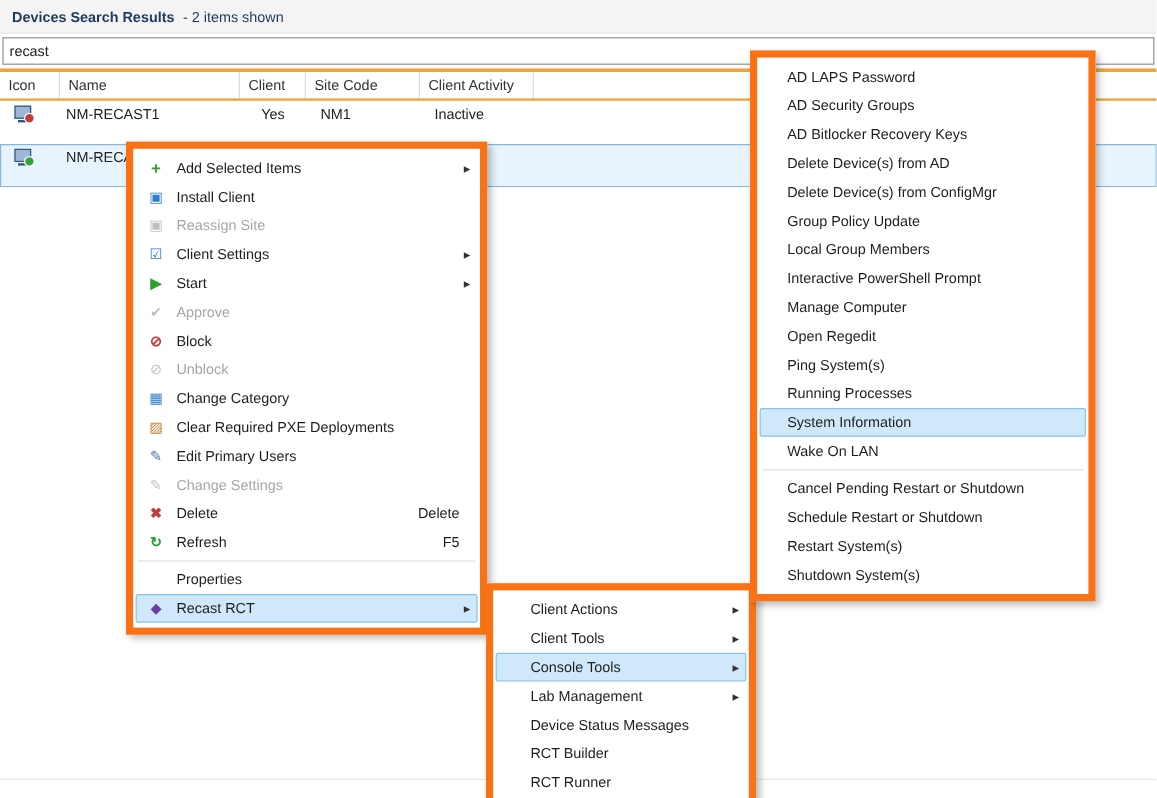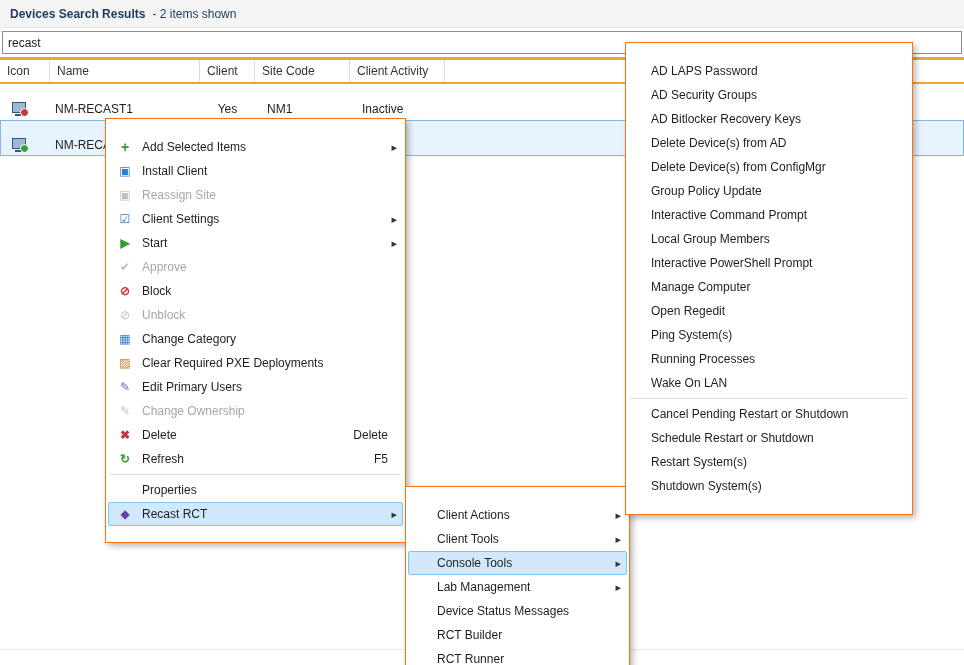--- a/index.html
+++ b/index.html
@@ -19,36 +19,36 @@
 
   .gold1{position:absolute;left:0;top:57px;width:100%;height:3px;background:#eaa63c;}
   .gold2{position:absolute;left:0;top:82px;width:100%;height:2px;background:#eaa63c;}
   .bline{position:absolute;left:0;top:649px;width:100%;height:1px;background:#e8e8e8;}
 
   
   .thead{position:absolute;left:0;top:60px;width:100%;height:22px;display:flex;font-size:12px;color:#333;}
   .thead .c{border-right:1px solid #dcdcdc;display:flex;align-items:center;padding-left:7px;box-sizing:border-box;}
   .w-icon{width:50px;} .w-name{width:150px;} .w-client{width:55px;} .w-site{width:95px;} .w-act{width:95px;}
   .rows{position:absolute;left:0;top:84px;width:100%;}
-  .trow{display:flex;height:36px;font-size:12px;color:#222;align-items:flex-end;width:100%;}
+  .trow{display:flex;height:36px;font-size:12px;color:#222;align-items:flex-start;width:100%;}
   .trow .c{box-sizing:border-box;height:22px;display:flex;align-items:center;padding-left:7px;}
   .trow .c.center{justify-content:center;padding-left:0;}
   .trow .c.pad12{padding-left:12px;}
   .trow.selected{background:#e8f4fd;box-shadow:inset 0 0 0 1px #86b8df;}
 
   
   .devicon{position:relative;width:17px;height:15px;display:inline-block;margin-left:11px;}
   .devicon .scr{position:absolute;left:1px;top:0;width:12px;height:9px;background:#9db8d6;border:1px solid #33567f;}
   .devicon .base{position:absolute;left:4px;top:12px;width:9px;height:2px;background:#33567f;}
   .devicon .badge{position:absolute;right:-1px;bottom:0;width:7px;height:7px;border-radius:50%;border:1px solid #fff;box-sizing:content-box;}
   .badge.red{background:#c23b3b;} .badge.green{background:#3a9e3a;}
 
   
-  .menu{position:absolute;background:#ffffff;border:1px solid #f97316;box-shadow:3px 3px 6px rgba(0,0,0,.28);
-        padding:16px 0;box-sizing:border-box;font-size:12px;color:#1e1e1e;}
+  .menu{position:absolute;background:#ffffff;border:6px solid #f97316;box-shadow:3px 3px 6px rgba(0,0,0,.28);
+        padding:4px 0;box-sizing:border-box;font-size:12px;color:#1e1e1e;}
   #menu-main{left:105px;top:118px;width:301px;z-index:20;}
   #menu-recast{left:405px;top:486px;width:225px;z-index:25;}
   #menu-console{left:625px;top:42px;width:288px;z-index:30;}
   .mi{position:relative;display:flex;align-items:center;height:24px;margin:0 2px;border:1px solid transparent;
       border-radius:2px;box-sizing:border-box;cursor:default;}
   .mi .ic{width:16px;margin-left:8px;text-align:center;font-size:12px;flex:none;line-height:1;}
   .mi .lbl{margin-left:9px;white-space:nowrap;}
   .mi .sc{position:absolute;right:14px;}
   .mi .arr{position:absolute;right:5px;font-size:11px;color:#333;}
   .mi.plain28{padding-left:28px;} .mi.plain28 .lbl{margin-left:0;}
@@ -167,21 +167,21 @@
     <div class="mi">
       <span class="ic c-amber">▨</span>
       <span class="lbl">Clear Required PXE Deployments</span>
     </div>
     <div class="mi">
       <span class="ic c-slate">✎</span>
       <span class="lbl">Edit Primary Users</span>
     </div>
     <div class="mi dis">
       <span class="ic c-gray">✎</span>
-      <span class="lbl">Change Ownership</span>
+      <span class="lbl">Change Settings</span>
     </div>
     <div class="mi">
       <span class="ic c-red">✖</span>
       <span class="lbl">Delete</span>
       <span class="sc">Delete</span>
     </div>
     <div class="mi">
       <span class="ic c-green">↻</span>
       <span class="lbl">Refresh</span>
       <span class="sc">F5</span>
@@ -239,40 +239,40 @@
     <div class="mi plain22">
       <span class="lbl">Delete Device(s) from AD</span>
     </div>
     <div class="mi plain22">
       <span class="lbl">Delete Device(s) from ConfigMgr</span>
     </div>
     <div class="mi plain22">
       <span class="lbl">Group Policy Update</span>
     </div>
     <div class="mi plain22">
-      <span class="lbl">Interactive Command Prompt</span>
-    </div>
-    <div class="mi plain22">
       <span class="lbl">Local Group Members</span>
     </div>
     <div class="mi plain22">
       <span class="lbl">Interactive PowerShell Prompt</span>
     </div>
     <div class="mi plain22">
       <span class="lbl">Manage Computer</span>
     </div>
     <div class="mi plain22">
       <span class="lbl">Open Regedit</span>
     </div>
     <div class="mi plain22">
       <span class="lbl">Ping System(s)</span>
     </div>
     <div class="mi plain22">
       <span class="lbl">Running Processes</span>
     </div>
+    <div class="mi plain22 hl">
+      <span class="lbl">System Information</span>
+    </div>
     <div class="mi plain22">
       <span class="lbl">Wake On LAN</span>
     </div>
     <div class="msep"></div>
     <div class="mi plain22">
       <span class="lbl">Cancel Pending Restart or Shutdown</span>
     </div>
     <div class="mi plain22">
       <span class="lbl">Schedule Restart or Shutdown</span>
     </div>

